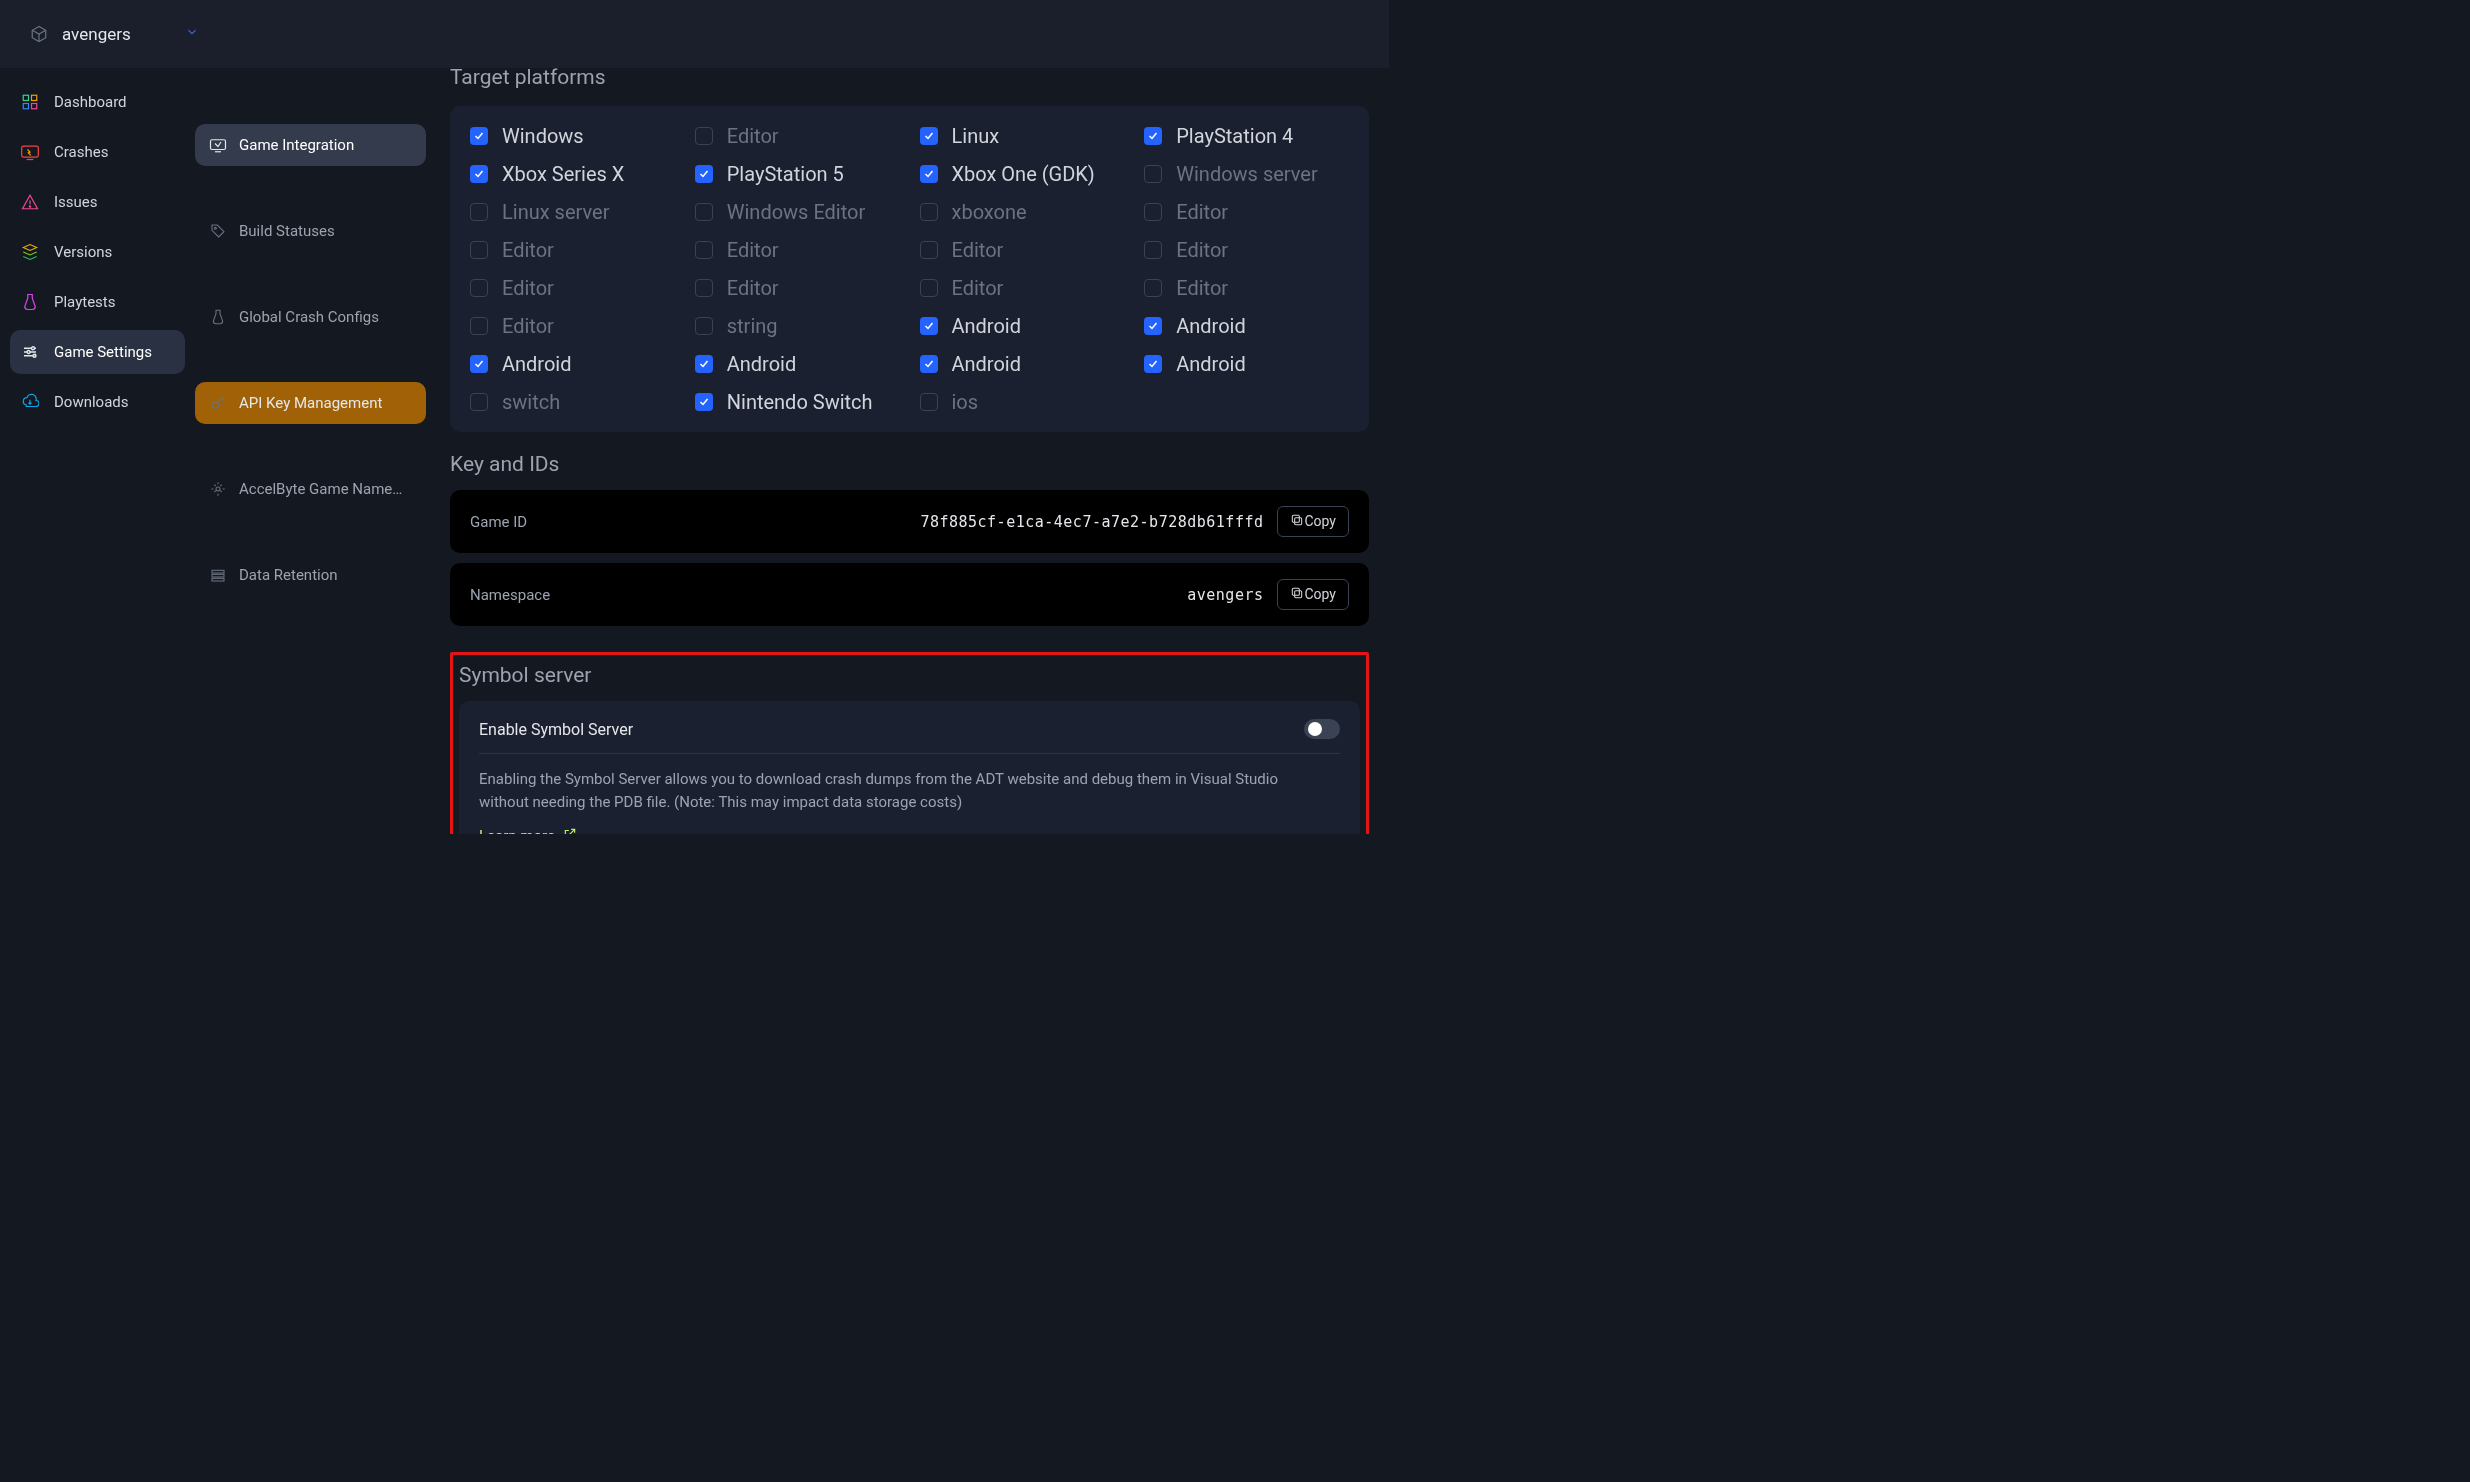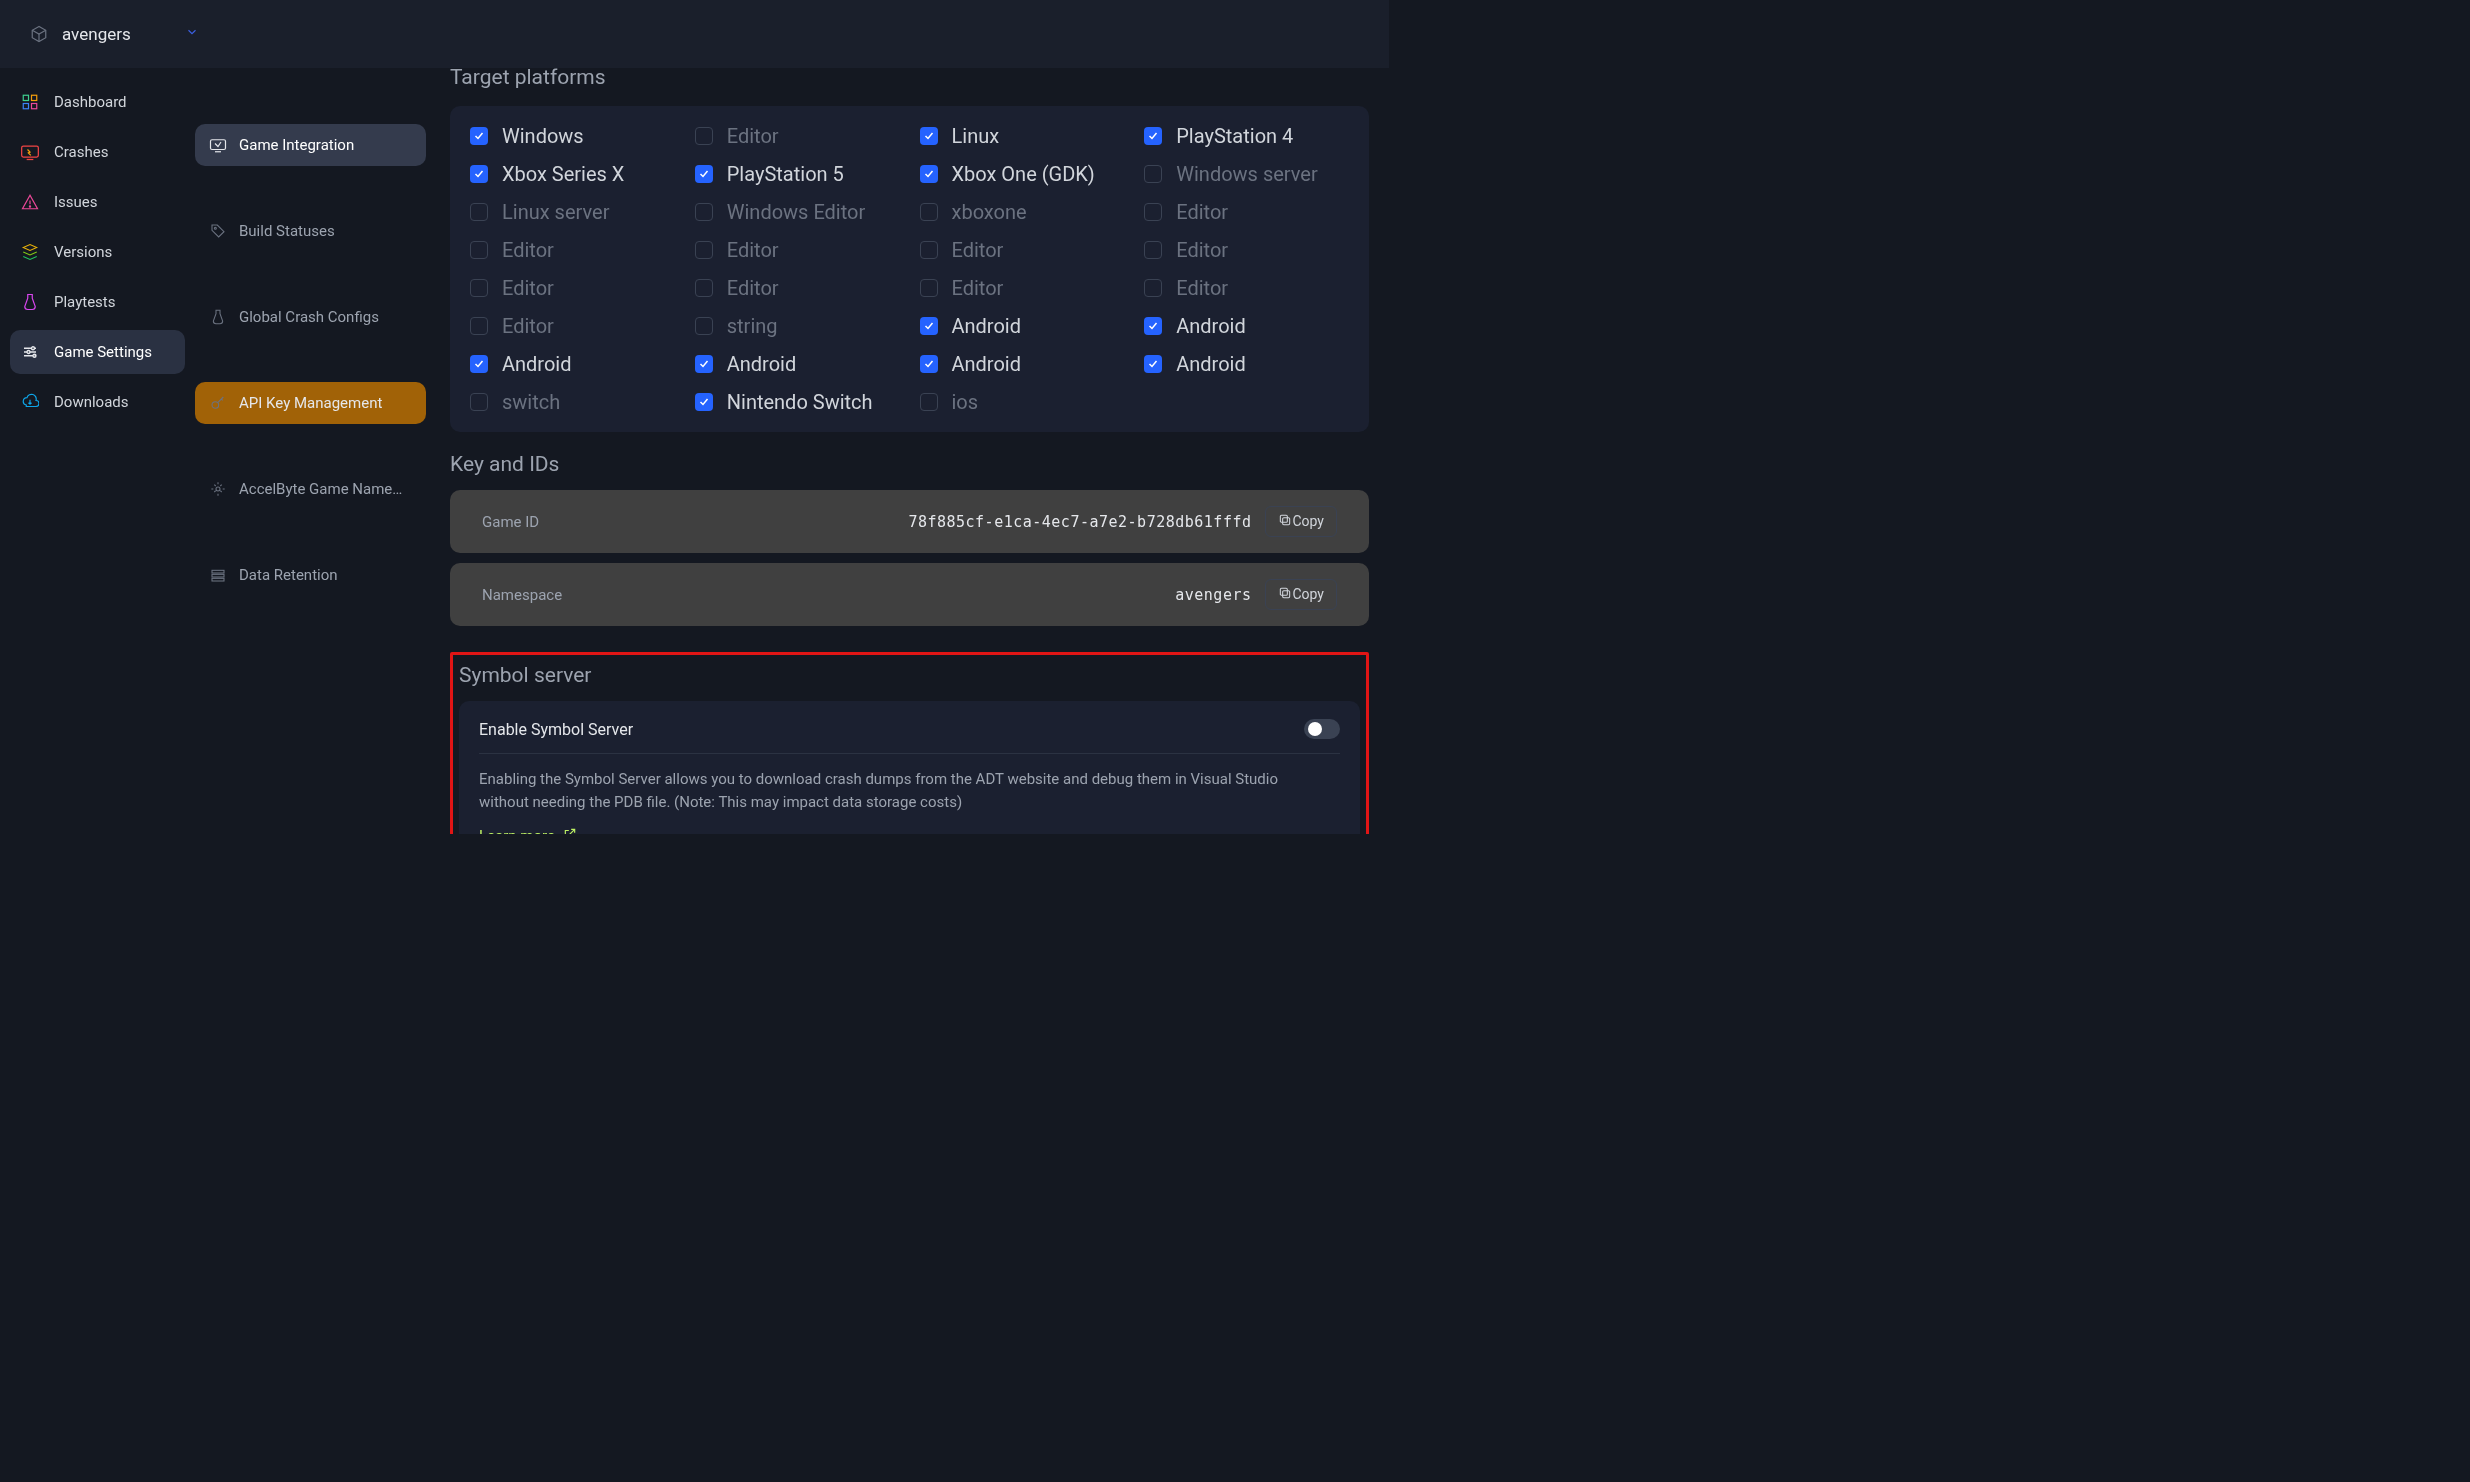--- a/index.html
+++ b/index.html
@@ -100,23 +100,23 @@
     width: 18px; height: 18px; border-radius: 4px;
     display:flex; align-items:center; justify-content:center;
     flex-shrink:0;
   }
   .checkbox.on { background:#2563ff; }
   .checkbox.off { border: 1.5px solid #3a4253; }
   .checkbox.on svg { stroke:#fff; }
   .check-label { color:#d1d5db; font-size:20px; white-space:nowrap; }
   .check-label.dim { color:#6b7280; }
   .kv-row {
-    background: #404040;
+    background: #000000;
     border-radius: 10px;
-    padding: 16px 32px;
+    padding: 16px 20px;
     display:flex;
     align-items:center;
     gap:14px;
     margin-bottom: 10px;
   }
   .kv-label { color:#9ca3af; flex:1; }
   .kv-value { font-family: ui-monospace, Menlo, Consolas, monospace; color:#e5e7eb; font-size:15px; letter-spacing: 0.5px; }
   .copy-btn {
     border:1px solid #3a4253;
     border-radius:6px;

